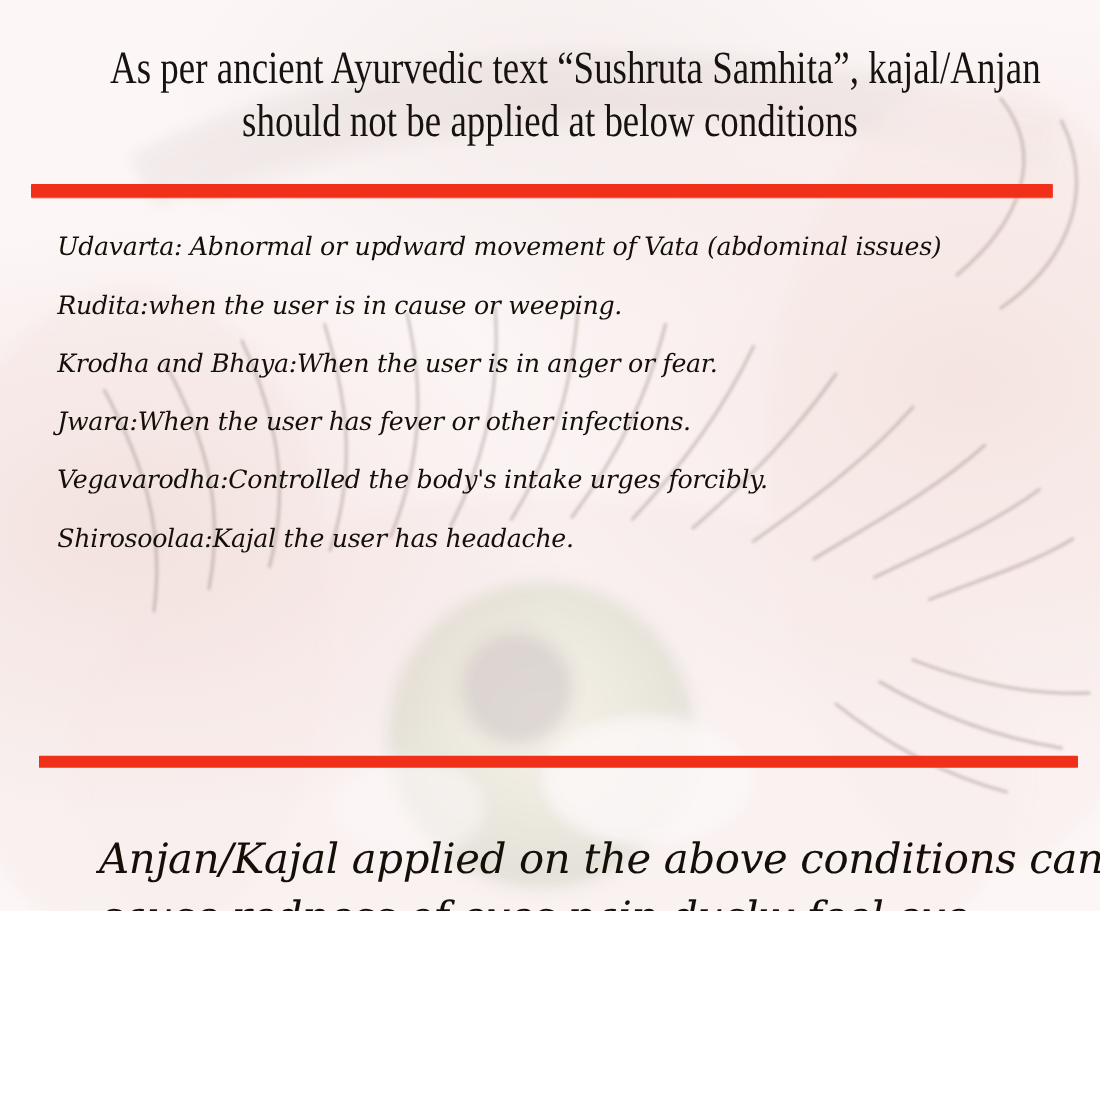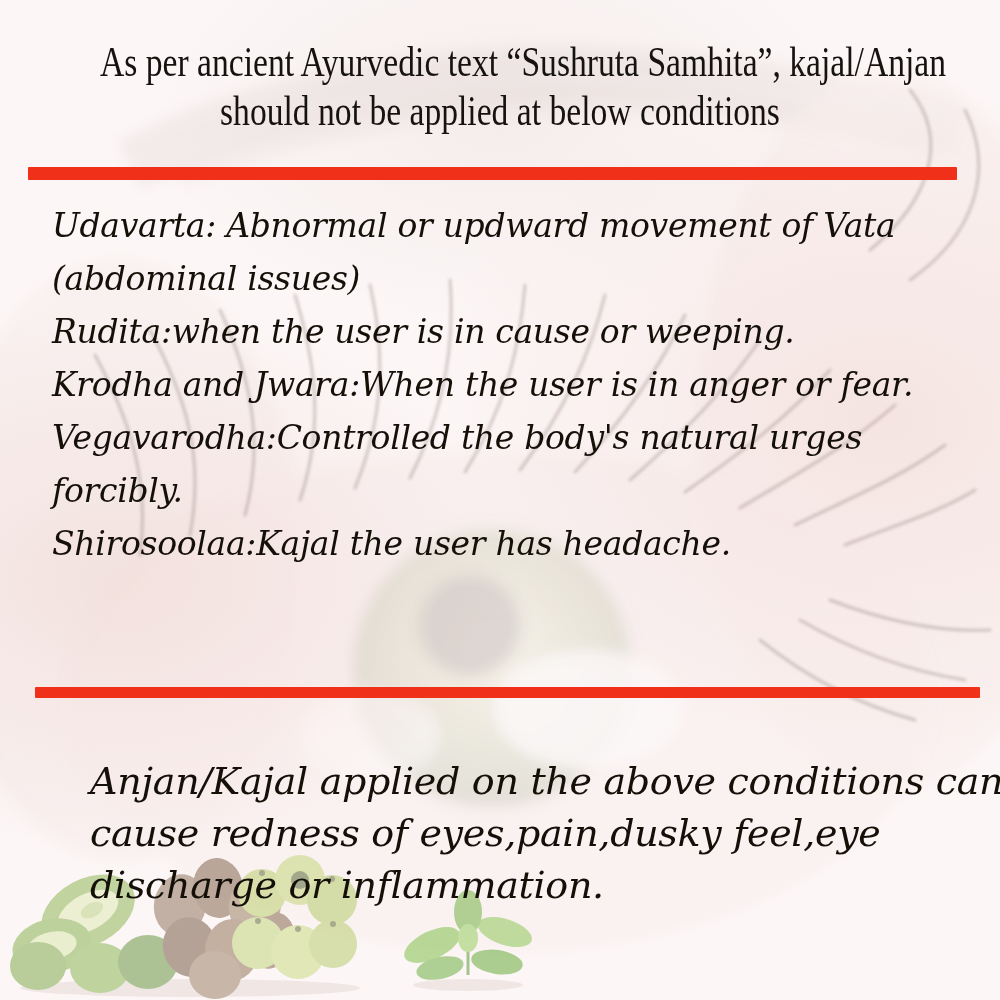--- a/index.html
+++ b/index.html
@@ -4,21 +4,21 @@
 <style>
   :root {
     --accent: #f03018;
     --bg: #fcf6f6;
     --ink: #151210;
   }
   html,body { margin:0; padding:0; }
   .page {
     position: relative;
     width: 1000px;
-    height: 1000px;
+    height: 828px;
     overflow: hidden;
     background:
       radial-gradient(620px 420px at 12% 58%, rgba(238,214,209,.55), transparent 65%),
       radial-gradient(700px 520px at 88% 42%, rgba(240,217,212,.5), transparent 65%),
       radial-gradient(500px 300px at 50% 12%, rgba(236,226,224,.45), transparent 70%),
       var(--bg);
     font-family: "Liberation Serif", serif;
     color: var(--ink);
   }
   svg.bg {
@@ -44,21 +44,21 @@
     border-radius: 1px;
   }
   .bar-top  { left: 28px; top: 167px; width: 929px; height: 13px; }
   .bar-bottom { left: 35px; top: 687px; width: 945px; height: 11px; }
   .conditions {
     position: absolute;
     left: 52px; top: 199px;
     width: 945px;
     font-family: "DejaVu Serif", serif;
     font-style: italic;
-    font-size: 33px;
+    font-size: 23px;
     letter-spacing: -0.3px;
     color: #141008;
   }
   .cond { line-height: 53px; }
   .footer-note {
     position: absolute;
     left: 50px; top: 755px;
     width: 950px;
     font-family: "DejaVu Serif", serif;
     font-style: italic;
@@ -176,22 +176,23 @@
   <div class="title">
     <span class="t-line">As per ancient Ayurvedic text “Sushruta Samhita”, kajal/Anjan</span>
     <span class="t-line">should not be applied at below conditions</span>
   </div>
 
   <div class="bar bar-top"></div>
 
   <div class="conditions">
     <div class="cond">Udavarta: Abnormal or updward movement of Vata (abdominal issues)</div>
     <div class="cond">Rudita:when the user is in cause or weeping.</div>
-    <div class="cond">Krodha and Jwara:When the user is in anger or fear.</div>
-    <div class="cond">Vegavarodha:Controlled the body's natural urges forcibly.</div>
+    <div class="cond">Krodha and Bhaya:When the user is in anger or fear.</div>
+    <div class="cond">Jwara:When the user has fever or other infections.</div>
+    <div class="cond">Vegavarodha:Controlled the body's intake urges forcibly.</div>
     <div class="cond">Shirosoolaa:Kajal the user has headache.</div>
   </div>
 
   <div class="bar bar-bottom"></div>
 
   <div class="footer-note">Anjan/Kajal applied on the above conditions can cause redness of eyes,pain,dusky feel,eye discharge or inflammation.</div>
 
 </div>
 
 </body></html>

